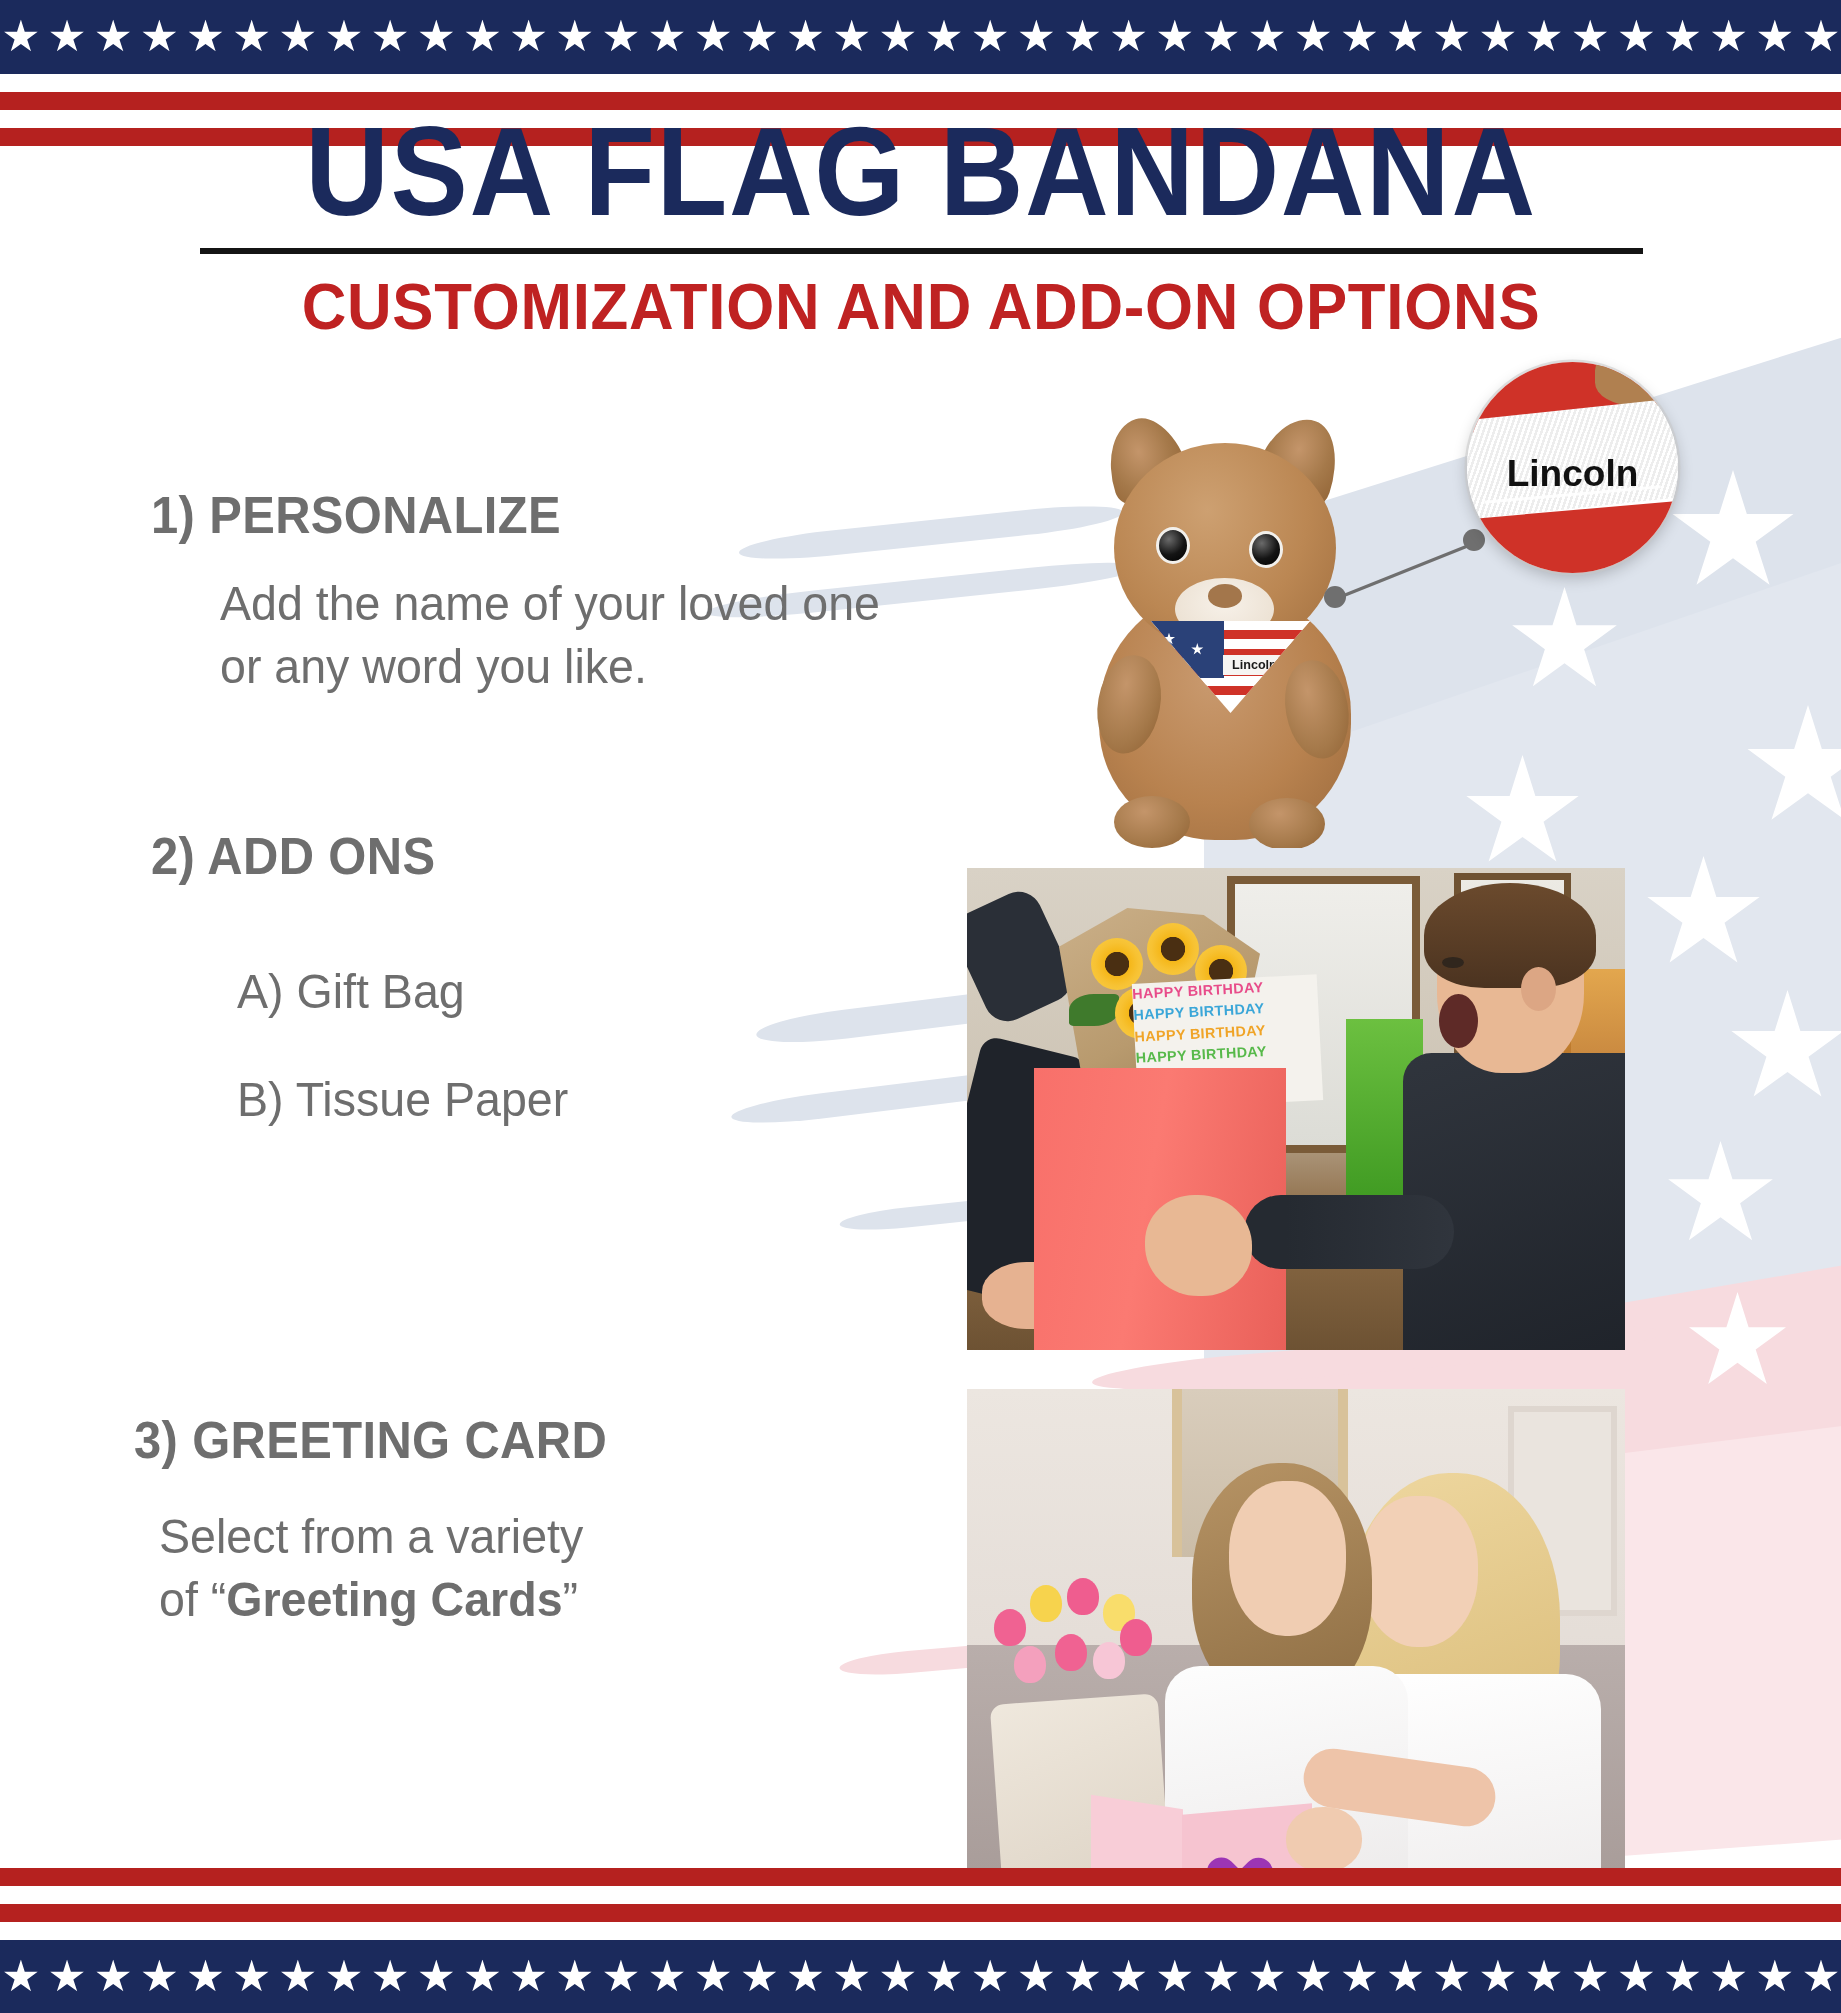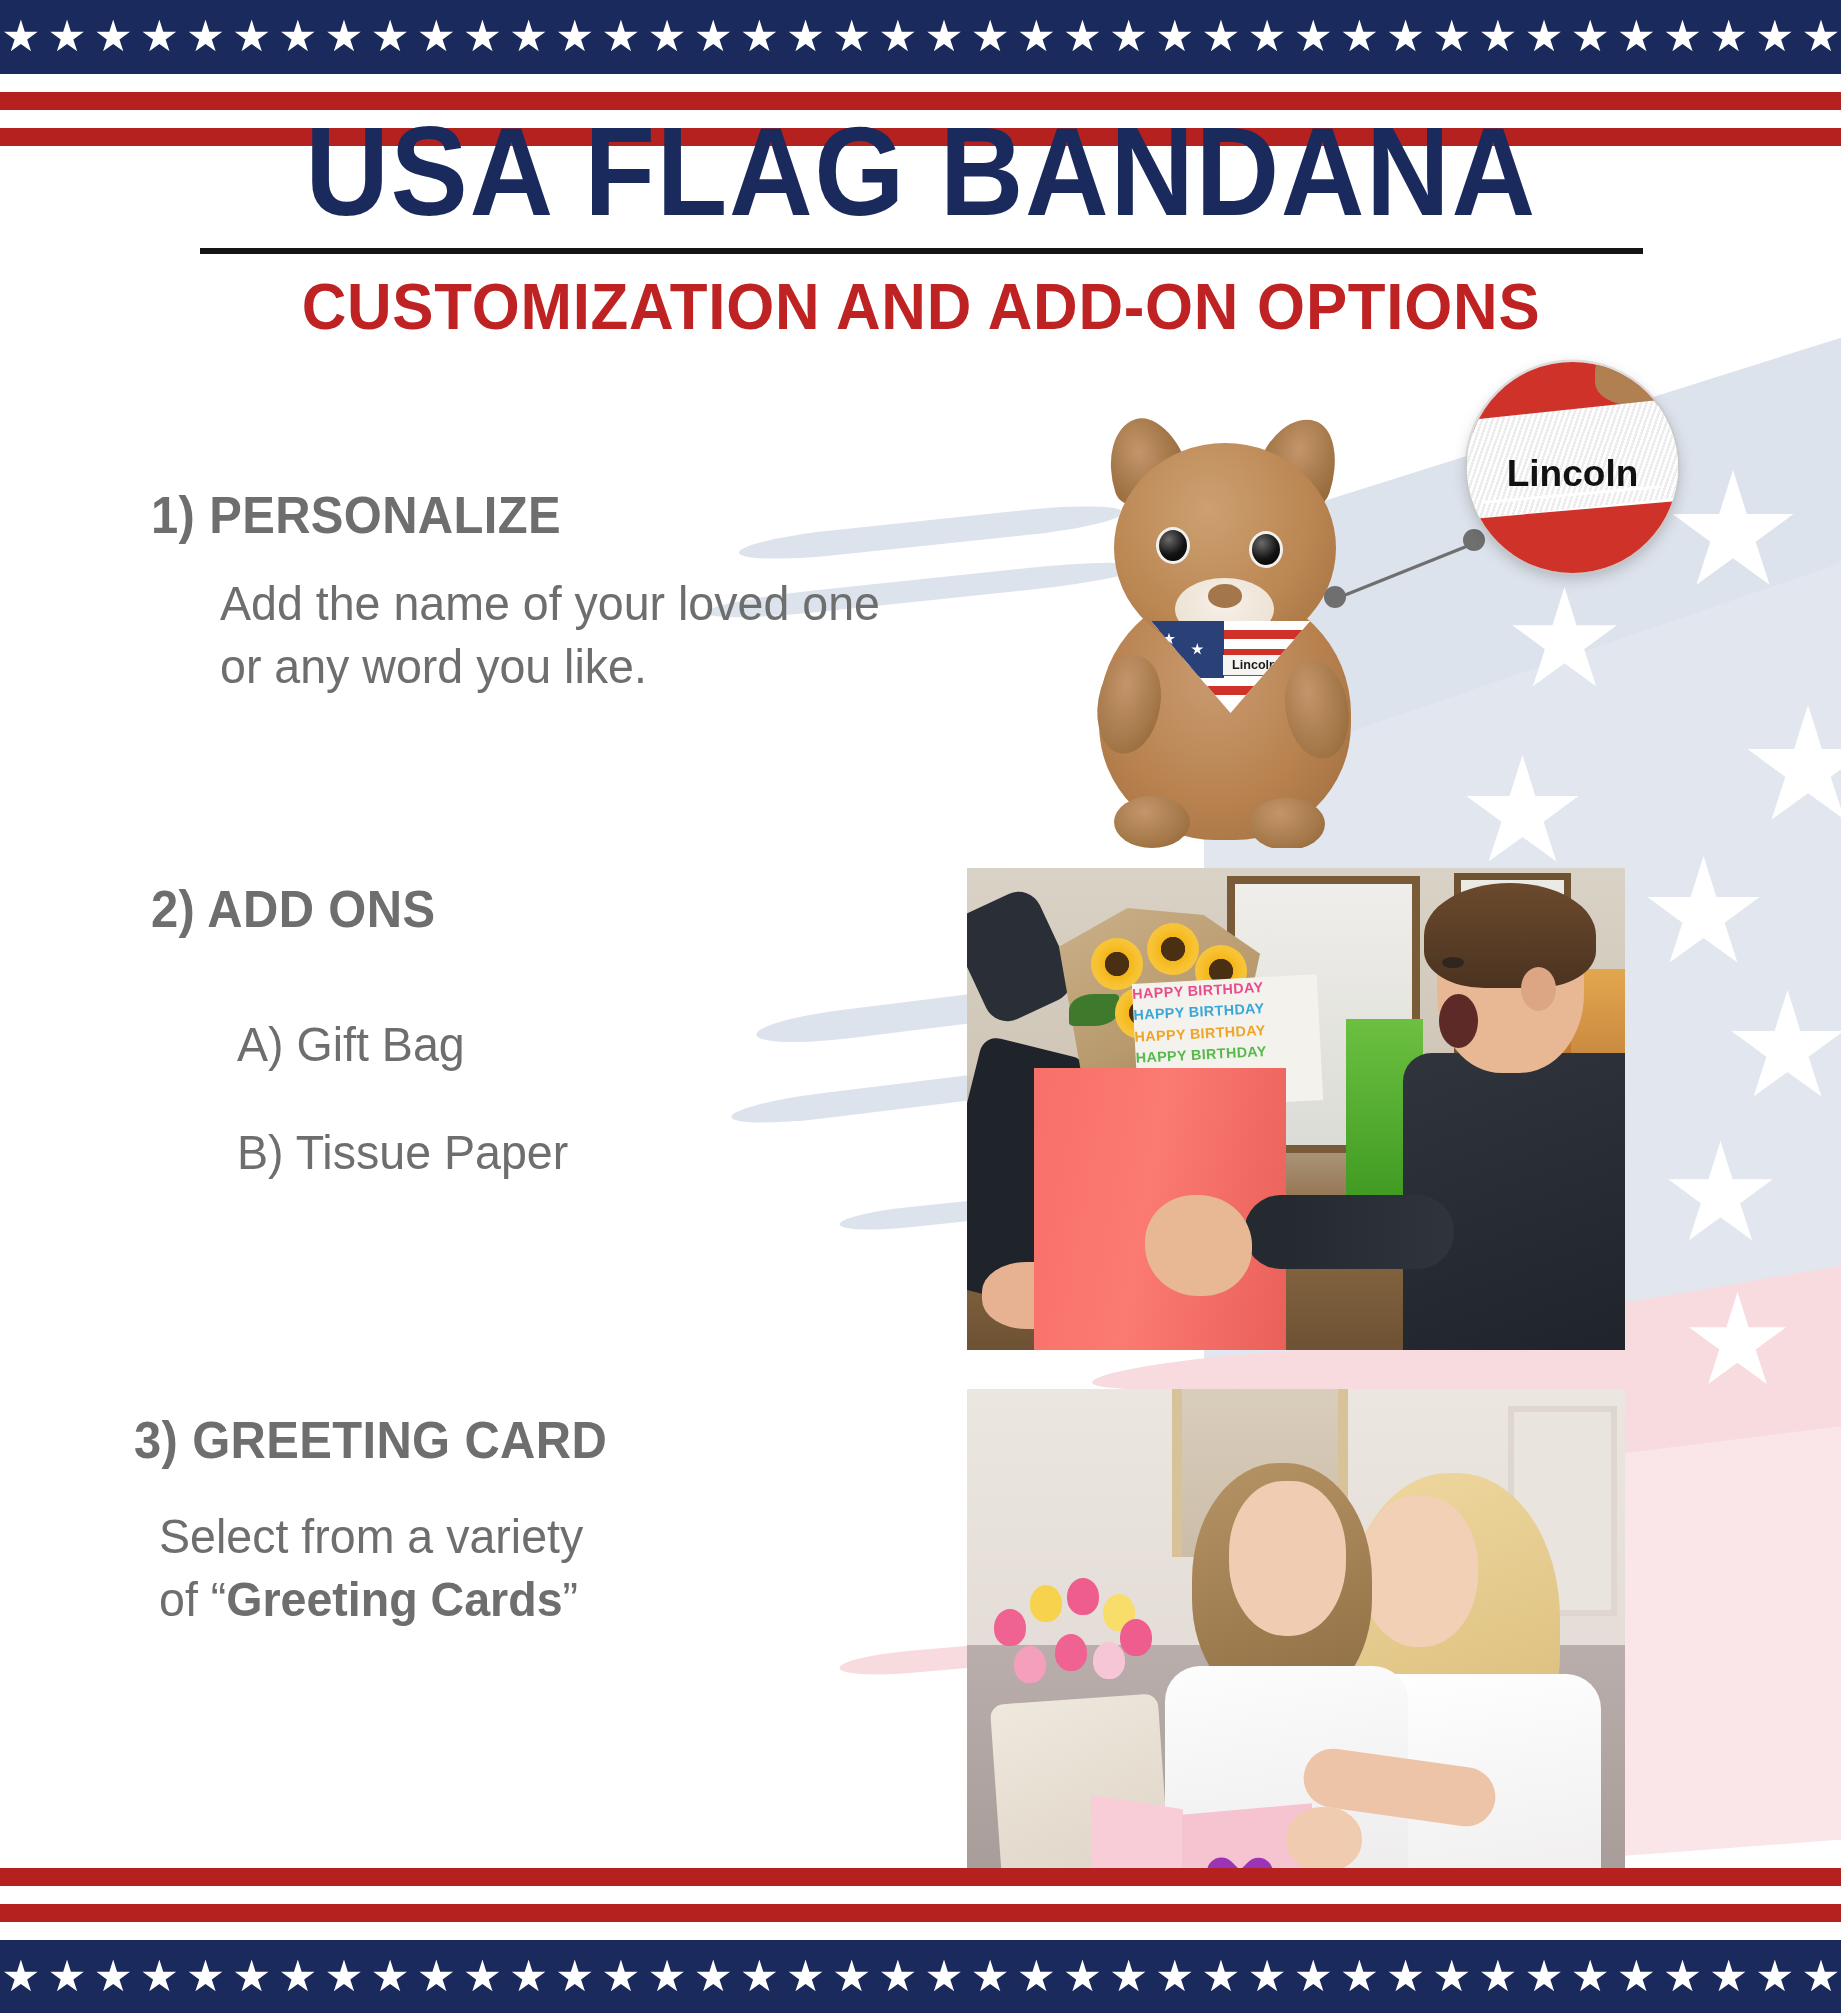--- a/index.html
+++ b/index.html
@@ -535,21 +535,21 @@
   <div class="title-rule"></div>
   <div class="sub-title">CUSTOMIZATION AND ADD-ON OPTIONS</div>
 </div>
 
 <div class="section" style="left:151px; top:485px;">
   <div class="sec-head">1) PERSONALIZE</div>
   <div class="sec-body" style="margin-top:27px; margin-left:69px;">Add the name of your loved one</div>
   <div class="sec-body" style="margin-left:69px;">or any word you like.</div>
 </div>
 
-<div class="section" style="left:151px; top:879px;">
+<div class="section" style="left:151px; top:826px;">
   <div class="sec-head">2) ADD ONS</div>
   <div class="sub-item" style="margin-top:77px; margin-left:86px;">A) Gift Bag</div>
   <div class="sub-item" style="margin-top:52px; margin-left:86px;">B) Tissue Paper</div>
 </div>
 
 <div class="section" style="left:134px; top:1410px;">
   <div class="sec-head">3) GREETING CARD</div>
   <div class="sec-body" style="margin-top:35px; margin-left:25px;">Select from a variety</div>
   <div class="sec-body" style="margin-left:25px;">
     <span>of “</span><span class="emph">Greeting Cards</span><span>”</span>

